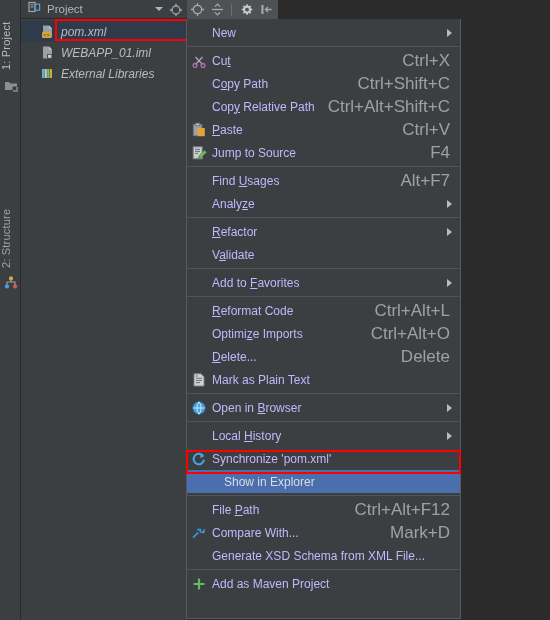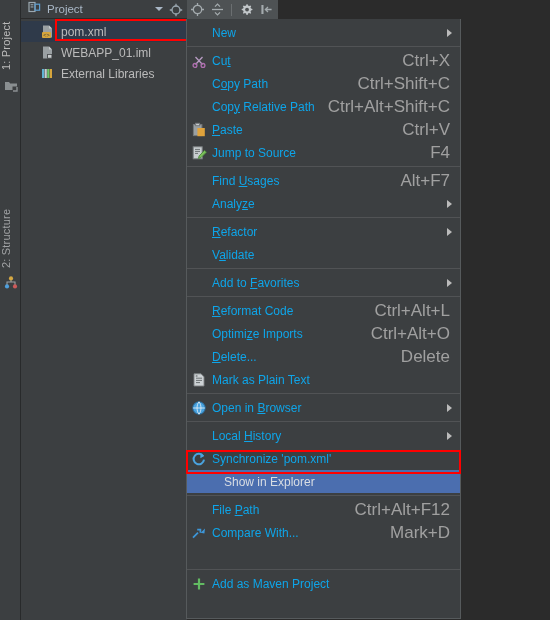--- a/index.html
+++ b/index.html
@@ -77,21 +77,21 @@
     height: 21px;
     display: flex; align-items: center;
     padding-left: 19px;
     color: #bbbbbb;
     font-size: 12px;
     white-space: nowrap;
   }
   .treerow.selected {
     background: #2f3a4a;
   }
-  .treerow .tlabel { margin-left: 6px; }
+  .treerow .tlabel { margin-left: 6px; font-style: italic; }
   .tree-ico { width: 15px; height: 15px; flex: 0 0 15px; position: relative; }
 
   
   .redbox-tree {
     position: absolute;
     left: 34px; top: 19px;
     width: 151px; height: 22px;
     border: 2px solid #ff0000;
     pointer-events: none;
   }
@@ -129,21 +129,21 @@
     position: relative;
     height: 23px;
     display: flex; align-items: center;
     padding-left: 4px;
     white-space: nowrap;
   }
   .mi .mico {
     width: 18px; height: 16px; flex: 0 0 18px;
     position: relative; margin-right: 3px;
   }
-  .mi .mlabel { flex: 1 1 auto; color: #0ea5e9; }
+  .mi .mlabel { flex: 1 1 auto; color: #c4b5fd; }
   .mi .msc { color: #a0a0a0; font-size: 17px; padding-right: 10px; }
   .mi .marrow {
     position: absolute; right: 8px; top: 8px;
     width: 0; height: 0;
     border-top: 4px solid transparent;
     border-bottom: 4px solid transparent;
     border-left: 5px solid #bbbbbb;
   }
   .mi.hl { background: #4b6eaf; gap: 12px; }
   .mi.hl .mlabel { color: #d8dde3; }
@@ -412,20 +412,21 @@
         <span class="mico"><svg width="16" height="16" viewBox="0 0 16 16">
             <path d="M2 12.6 L7 7.6" stroke="#3d96d8" stroke-width="1.7" fill="none"></path>
             <path d="M6.2 4.6 L9.4 4.6 L9.4 7.8" fill="none" stroke="#3d96d8" stroke-width="1.7"></path>
             <path d="M14 3.4 L9.6 7.8 L13.4 8.6 Z" fill="#3d96d8"></path>
           </svg></span>
         <span class="mlabel">Compare With...</span>
         <span class="msc">Mark+D</span>
       </div>
       <div class="mi">
         <span class="mico"></span>
+        <span class="mlabel">Generate XSD Schema from XML File...</span>
       </div>
       <div class="sep"></div>
       <div class="mi">
         <span class="mico"><svg width="16" height="16" viewBox="0 0 16 16">
             <path d="M8 2.6 V13.4 M2.6 8 H13.4" stroke="#62bb62" stroke-width="2.2"></path>
           </svg></span>
         <span class="mlabel">Add as Maven Project</span>
       </div>
       <div class="mi"></div>
     </div>

